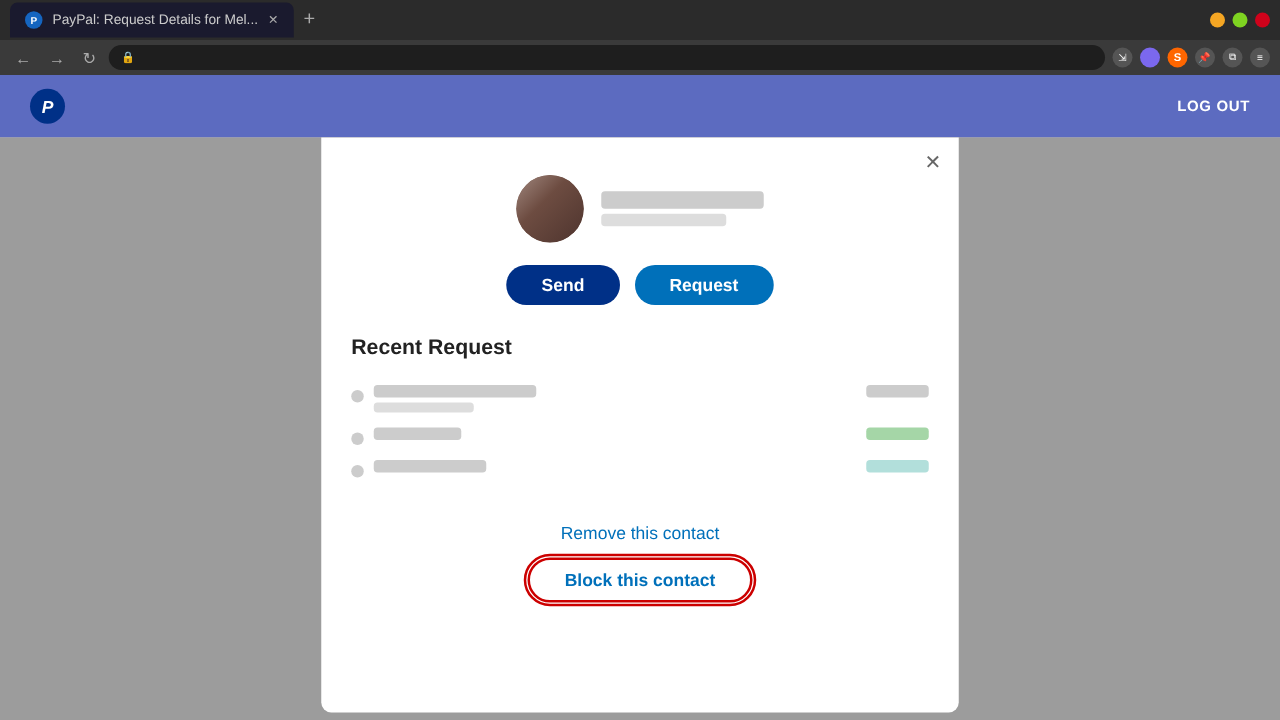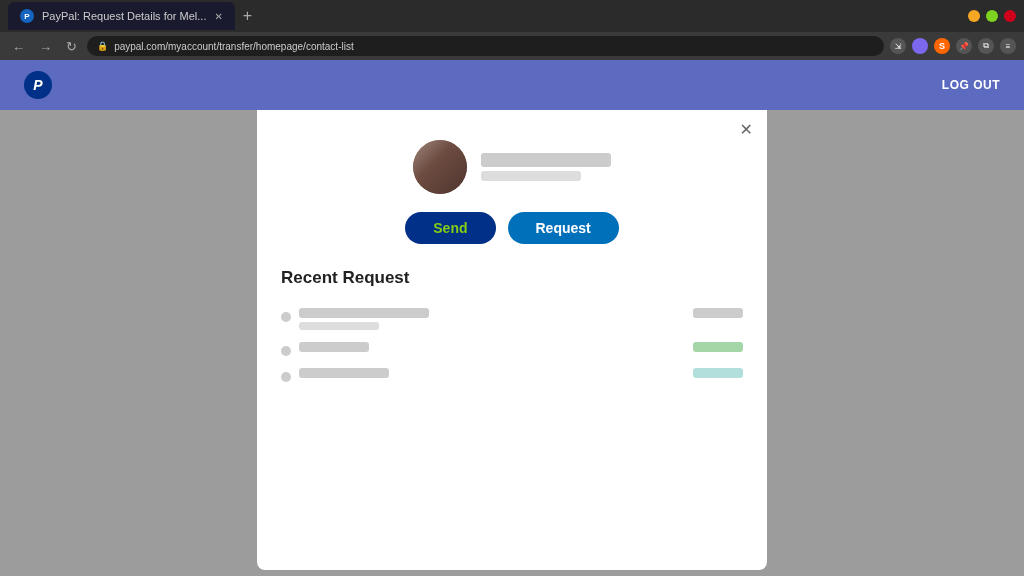--- a/index.html
+++ b/index.html
@@ -247,21 +247,21 @@
     }
 
     
     .action-buttons {
       display: flex;
       gap: 12px;
       margin-bottom: 24px;
     }
     .btn-send {
       background: #003087;
-      color: #84cc16;
+      color: #ffffff;
       border: none;
       border-radius: 20px;
       padding: 8px 28px;
       font-size: 14px;
       font-weight: bold;
       cursor: pointer;
     }
     .btn-request {
       background: #0070ba;
       color: white;
@@ -383,21 +383,20 @@
     <div class="win-btn close-w"></div>
   </div>
 </div>
 
 <div class="address-bar-row">
   <span class="nav-btn">←</span>
   <span class="nav-btn">→</span>
   <span class="nav-btn">↻</span>
   <div class="address-bar">
     <span class="address-lock">🔒</span>
-    <span>paypal.com/myaccount/transfer/homepage/contact-list</span>
   </div>
   <div class="toolbar-icons">
     <div class="toolbar-icon">⇲</div>
     <div class="toolbar-icon" style="background:#7b68ee;"></div>
     <div class="toolbar-icon s-icon">S</div>
     <div class="toolbar-icon">📌</div>
     <div class="toolbar-icon">⧉</div>
     <div class="toolbar-icon">≡</div>
   </div>
 </div>
@@ -460,15 +459,19 @@
           <div class="activity-left">
             <div class="activity-icon"></div>
             <div class="activity-text">
               <div class="activity-name-blur"></div>
             </div>
           </div>
           <div class="activity-amount-blur teal"></div>
         </div>
       </div>
 
+      <div class="bottom-links">
+        <a class="link-remove">Remove this contact</a>
+        <button class="btn-block">Block this contact</button>
+      </div>
     </div>
   </div>
 </div>
 
 </body></html>

